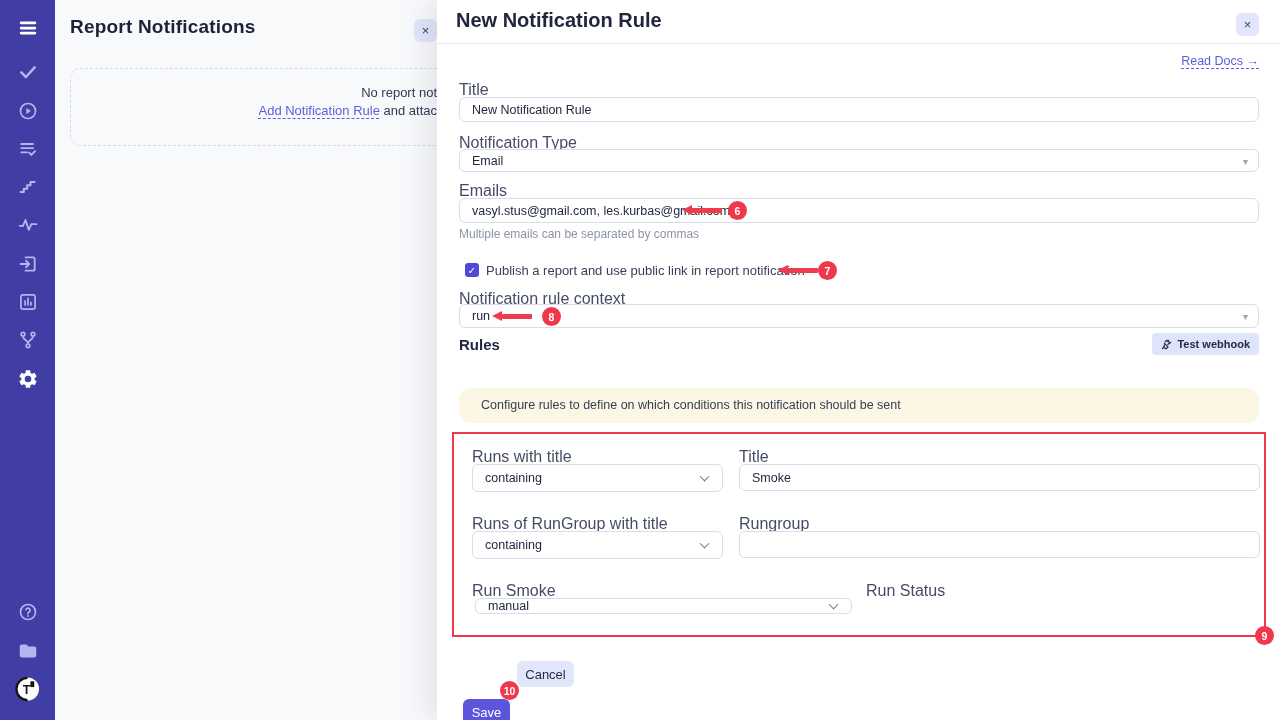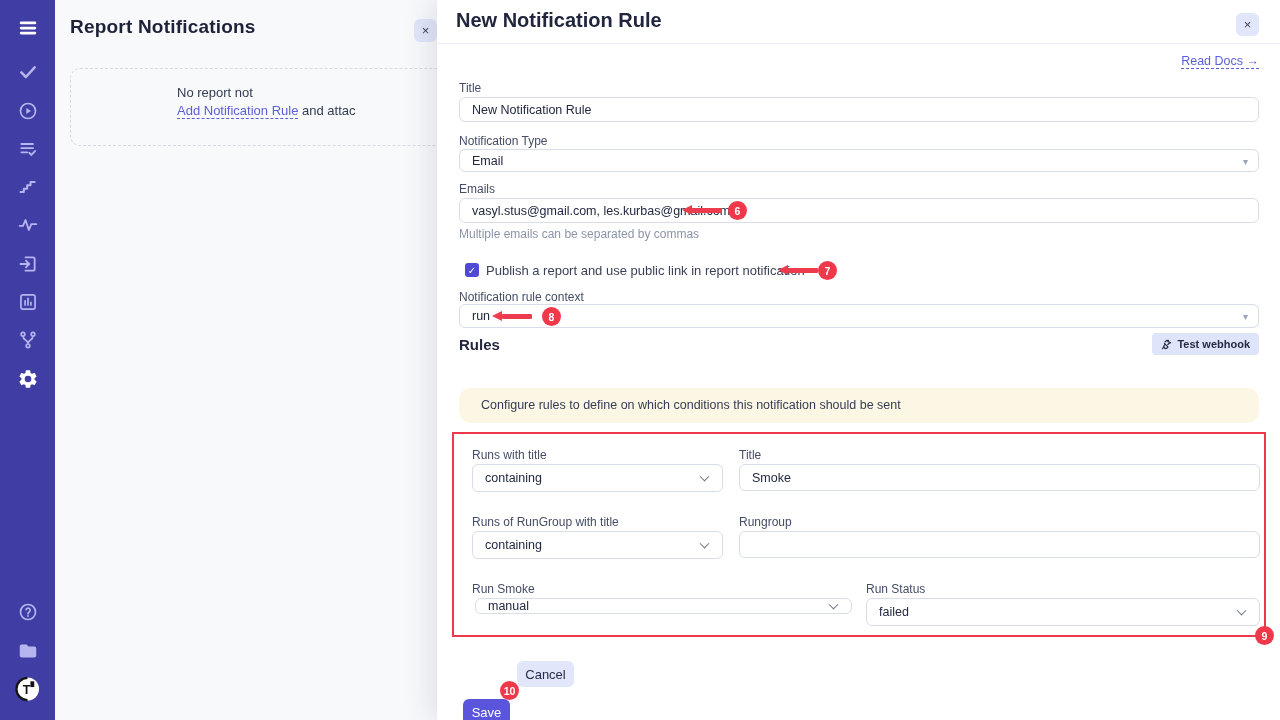--- a/index.html
+++ b/index.html
@@ -11,31 +11,31 @@
   .side-ic { position:absolute; left:15px; width:25px; height:25px; display:flex; align-items:center; justify-content:center; cursor:pointer; }
   .side-ic svg { display:block; }
 
   
   .left-panel { position:absolute; left:55px; top:0; width:382px; height:720px; background:#f8f9fb; overflow:hidden; }
   .lp-title { position:absolute; left:15px; top:16px; font-size:19px; font-weight:700; color:#1d2238; letter-spacing:.2px; }
   .sq-close { position:absolute; width:23px; height:23px; background:#e1e6fa; border-radius:6px; color:#3c4257;
               font-size:13px; display:flex; align-items:center; justify-content:center; cursor:pointer; }
   .lp-close { left:359px; top:19px; }
   .dash-box { position:absolute; left:15px; top:68px; width:560px; height:78px; border:1px dashed #d6dae3; border-radius:10px; }
-  .dash-text { position:absolute; right:0; top:84px; width:260px; font-size:13px; color:#343b52; line-height:18px; }
+  .dash-text { position:absolute; right:0; top:84px; width:260px; text-align:right; font-size:13px; color:#343b52; line-height:18px; }
   .link { color:#5b5fd8; text-decoration:underline; text-decoration-style:dashed; text-underline-offset:3px; text-decoration-thickness:1px; cursor:pointer; }
 
   
   .modal { position:absolute; left:437px; top:0; width:843px; height:720px; background:#fff; box-shadow:-10px 0 24px rgba(40,45,80,.10); }
   .m-title { position:absolute; left:19px; top:9px; font-size:20px; font-weight:700; color:#21263e; }
   .m-close { left:799px; top:13px; }
   .m-divider { position:absolute; left:0; top:43px; width:843px; height:1px; background:#ecedf3; }
   .read-docs { position:absolute; right:21px; top:54px; font-size:12.5px; }
 
-  .lbl { position:absolute; font-size:12px; color:#454d66; }
+  .lbl { position:absolute; font-size:16px; color:#454d66; }
   .ibox { position:absolute; background:#fff; border:1px solid #d9dde9; border-radius:6px; font-size:12.5px; color:#222941;
           display:flex; align-items:center; padding:0 12px; }
   .caret { position:absolute; right:10px; top:50%; transform:translateY(-50%); color:#9aa3b5; font-size:10px; }
   .chev { position:absolute; right:14px; top:50%; width:7px; height:7px; border-right:1.6px solid #6b7486; border-bottom:1.6px solid #6b7486;
           transform:translateY(-70%) rotate(45deg); }
   .helper { position:absolute; font-size:12px; color:#8b94a7; }
 
   .checkbox { position:absolute; left:28px; top:263px; width:14px; height:14px; background:#4f49d4; border-radius:3px;
               display:flex; align-items:center; justify-content:center; color:#fff; font-size:10px; cursor:pointer; }
   .cb-label { position:absolute; left:49px; top:263px; font-size:13px; color:#3a4158; }
@@ -265,24 +265,20 @@
       <div class="ibox" style="left:285px; top:97px; width:521px; height:27px">
         <span></span>
       </div>
 
       <div class="lbl" style="left:18px; top:148px">Run Smoke</div>
       <div class="ibox" style="left:21px; top:164px; width:377px; height:16px">
         <span>manual</span>
         <span class="chev"></span>
       </div>
       <div class="lbl" style="left:412px; top:148px">Run Status</div>
-      <div class="ibox" style="left:412px; top:164px; width:394px; height:28px">
-        <span>failed</span>
-        <span class="chev"></span>
-      </div>
 
       <div class="badge" style="right:-10px; bottom:-10px">9</div>
     </div>
 
     <button class="btn btn-save">Save</button>
     <button class="btn btn-cancel">Cancel</button>
     <div class="badge" style="left:63px; top:681px">10</div>
   </div>
 
 </div>

